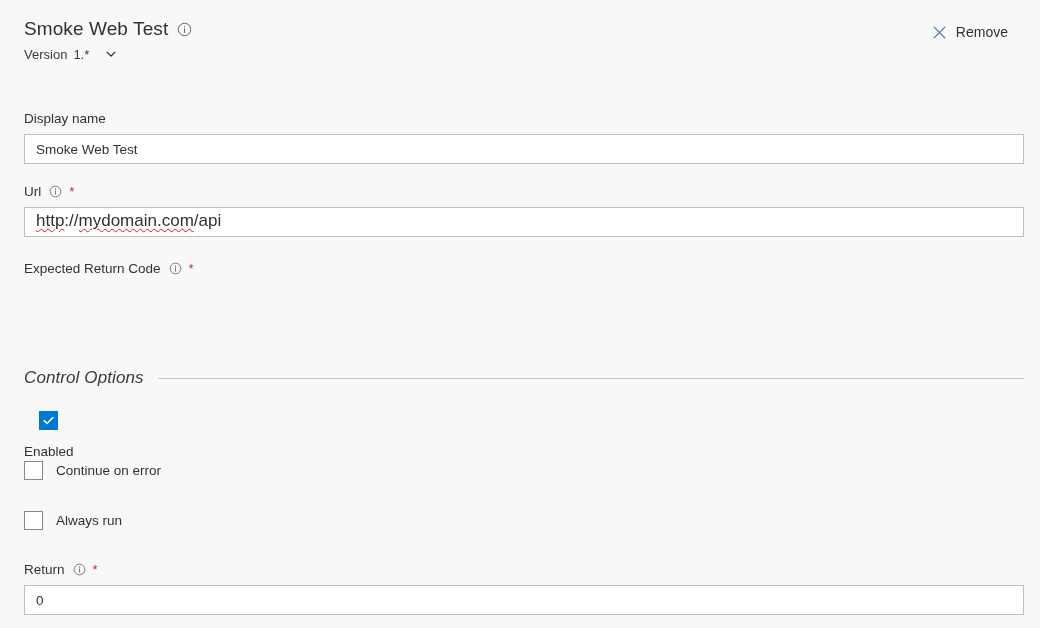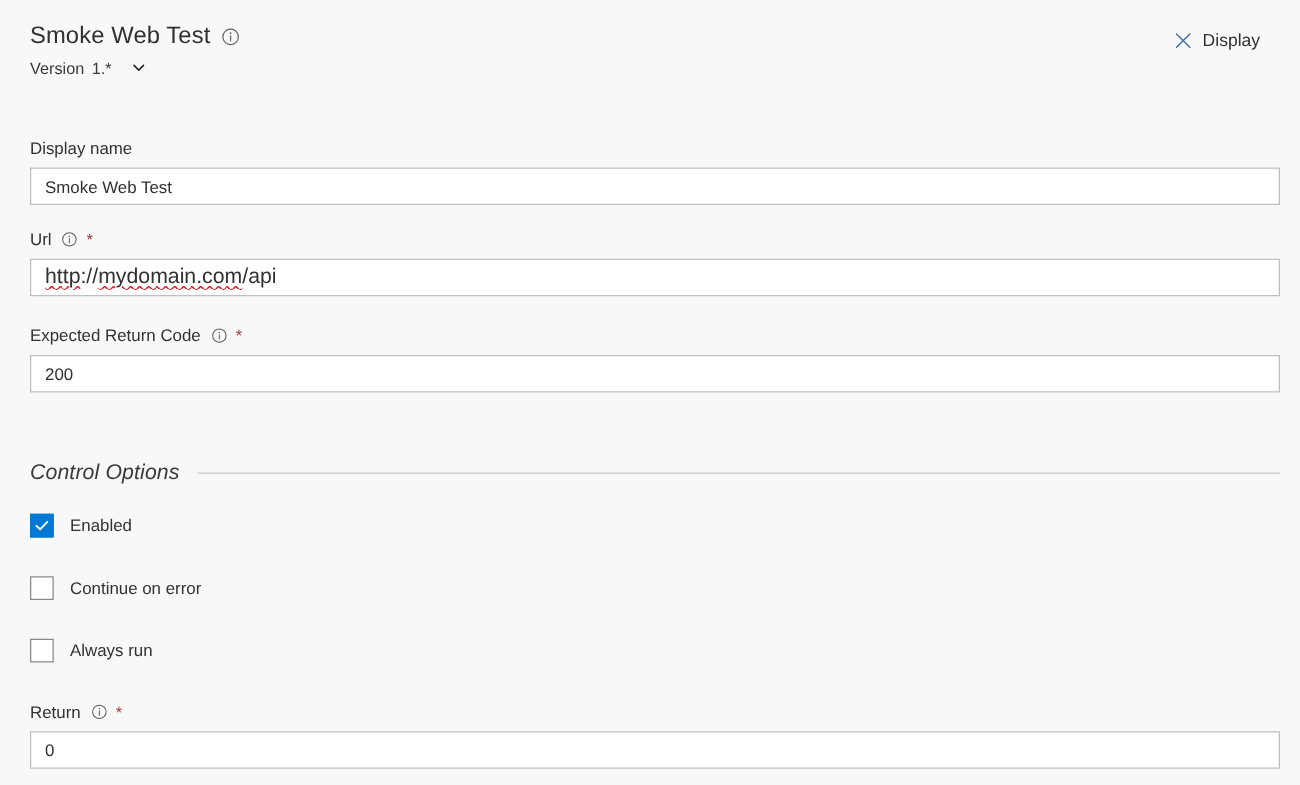--- a/index.html
+++ b/index.html
@@ -241,21 +241,21 @@
         </svg>
       </span>
     </div>
 
     <button class="remove-button">
       <span class="remove-x">
         <svg width="13" height="13" viewBox="0 0 13 13" fill="none" stroke="currentColor" stroke-width="1.2">
           <path d="M1.2 1.2 L11.8 11.8 M11.8 1.2 L1.2 11.8" stroke-linecap="round"></path>
         </svg>
       </span>
-      <span>Display</span>
+      <span>Remove</span>
     </button>
   </div>
 
   <div class="field" style="top:110px;">
     <div class="field-label">
       <span class="label-text">Display name</span>
     </div>
     <input class="text-input" type="text" spellcheck="false" value="Smoke Web Test" style="">
   </div>
 
@@ -286,29 +286,28 @@
       <span class="label-text">Expected Return Code</span>
       <span class="info-icon">
         <svg width="13" height="13" viewBox="0 0 16 16" fill="none" stroke="currentColor" stroke-width="1">
           <circle cx="8" cy="8" r="6.6"></circle>
           <circle cx="8" cy="4.9" r="0.75" fill="currentColor" stroke="none"></circle>
           <path d="M8 7.1 L8 11.4" stroke-linecap="round"></path>
         </svg>
       </span>
       <span class="required-star">*</span>
     </div>
-    <input class="text-input" type="text" spellcheck="false" value="200" style="">
   </div>
 
   <div class="section-header" style="top:368px;">
     <span class="section-title">Control Options</span>
     <span class="section-rule"></span>
   </div>
 
-  <div class="checkbox-row" style="top:411px;">
+  <div class="checkbox-row" style="top:411px;flex-direction:column;">
     <span class="cb checked">
       <svg width="13" height="13" viewBox="0 0 14 14" fill="none" stroke="currentColor" stroke-width="1.7">
         <path d="M2.3 7.2 L5.5 10.2 L11.7 3.8" stroke-linecap="round" stroke-linejoin="round"></path>
       </svg>
     </span>
     <span class="cb-label">Enabled</span>
   </div>
 
   <div class="checkbox-row" style="top:461px;">
     <span class="cb">

